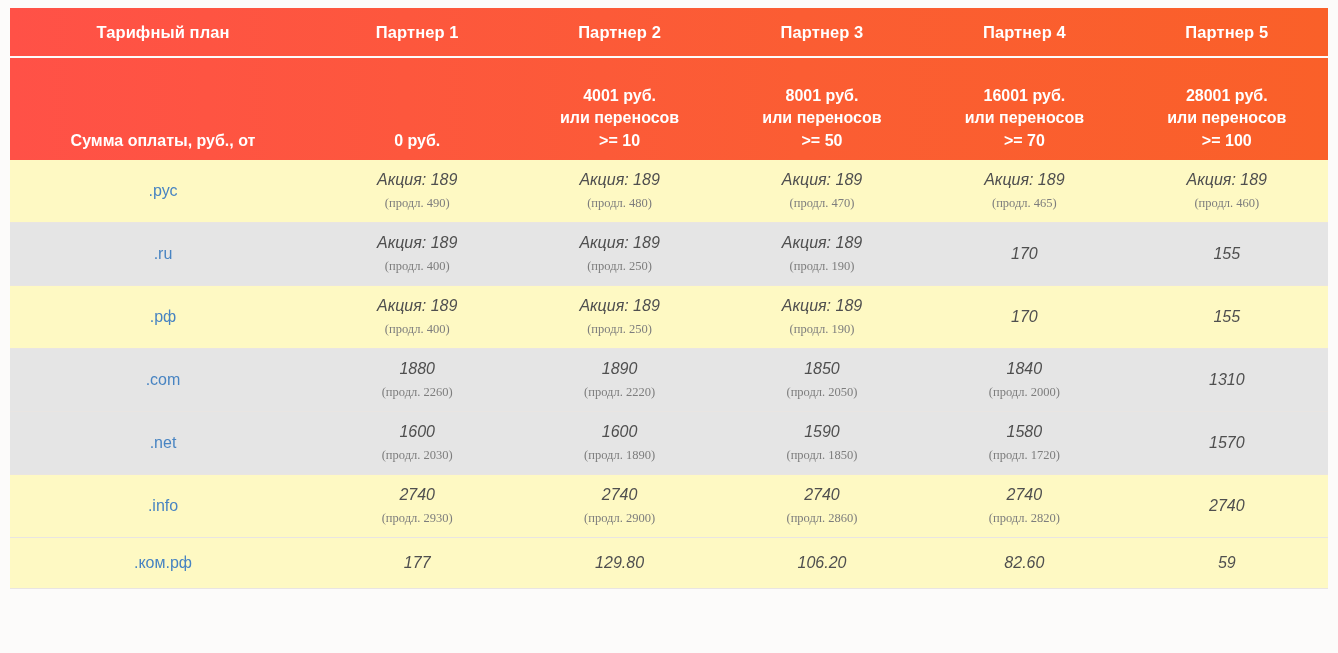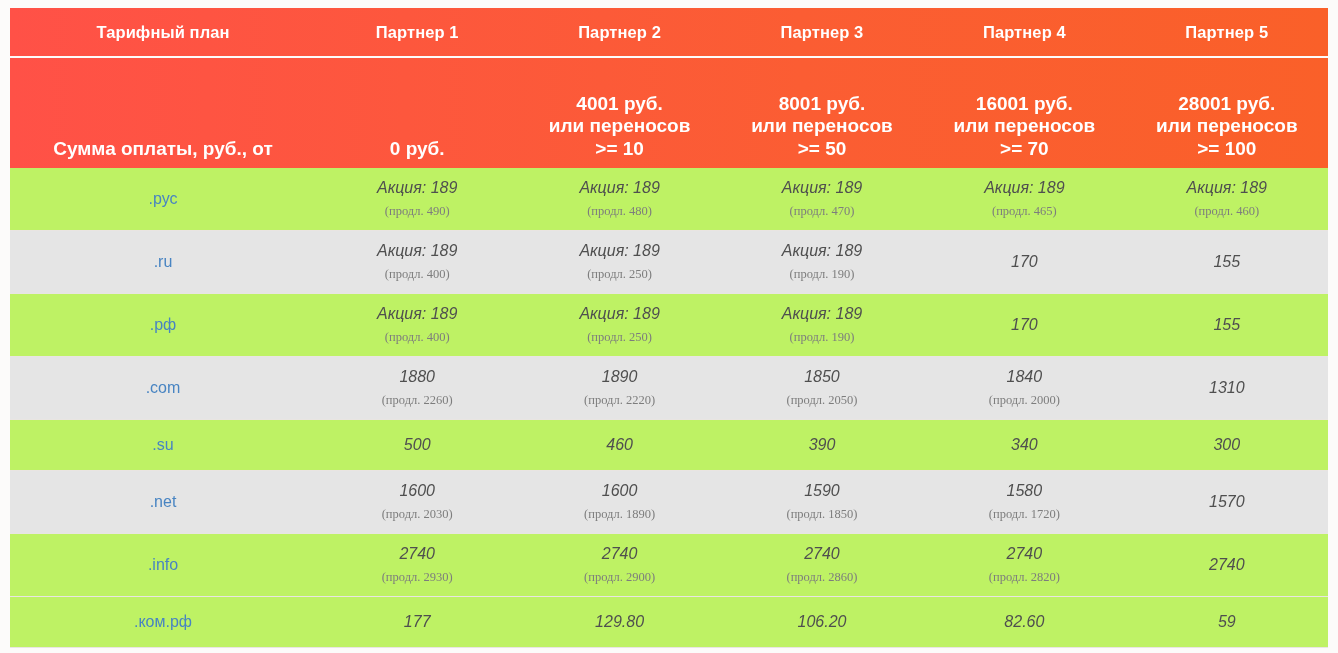--- a/index.html
+++ b/index.html
@@ -35,38 +35,38 @@
     text-align: center;
     vertical-align: middle;
     border: 0;
     font-stretch: condensed;
   }
   thead tr.header-row-plans {
     border-bottom: 2px solid #fdfcfb;
   }
   thead tr.header-row-amount th {
     height: 86px;
-    padding: 16px 12px;
+    padding: 8px 12px;
     color: #ffffff;
-    font-size: 19px;
+    font-size: 16px;
     font-weight: bold;
     text-align: center;
     vertical-align: bottom;
     line-height: 22.5px;
     border: 0;
     padding-bottom: 8px;
   }
   thead tr.header-row-amount th .amt-line { display: block; }
 
   
   tbody tr {
     background: #e5e5e5;
   }
   tbody tr.alt {
-    background: #bef264;
+    background: #fef9c3;
   }
   tbody td {
     border-bottom: 1px solid #e9e5e2;
     padding: 0 12px;
     text-align: center;
     vertical-align: middle;
     color: #4f4f4f;
     font-size: 16px;
     line-height: 20px;
   }
@@ -221,38 +221,20 @@
           <span class="price-renew">(продл. 2050)</span>
         </td>
         <td>
           <span class="price-main">1840</span>
           <span class="price-renew">(продл. 2000)</span>
         </td>
         <td>
           <span class="price-main">1310</span>
         </td>
       </tr>
-      <tr class="alt h-one">
-        <td class="tld-cell">.su</td>
-        <td>
-          <span class="price-main">500</span>
-        </td>
-        <td>
-          <span class="price-main">460</span>
-        </td>
-        <td>
-          <span class="price-main">390</span>
-        </td>
-        <td>
-          <span class="price-main">340</span>
-        </td>
-        <td>
-          <span class="price-main">300</span>
-        </td>
-      </tr>
       <tr class="h-two">
         <td class="tld-cell">.net</td>
         <td>
           <span class="price-main">1600</span>
           <span class="price-renew">(продл. 2030)</span>
         </td>
         <td>
           <span class="price-main">1600</span>
           <span class="price-renew">(продл. 1890)</span>
         </td>

